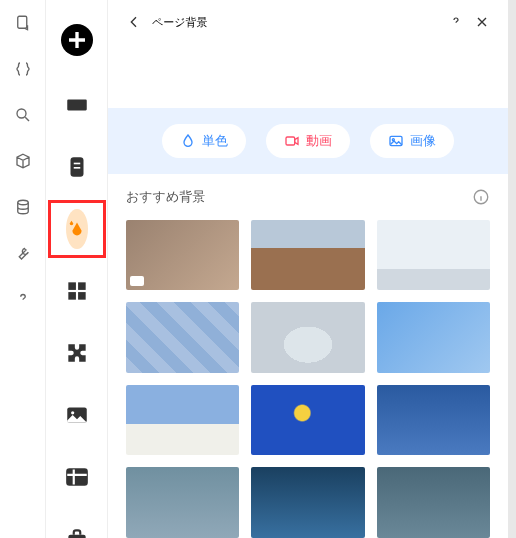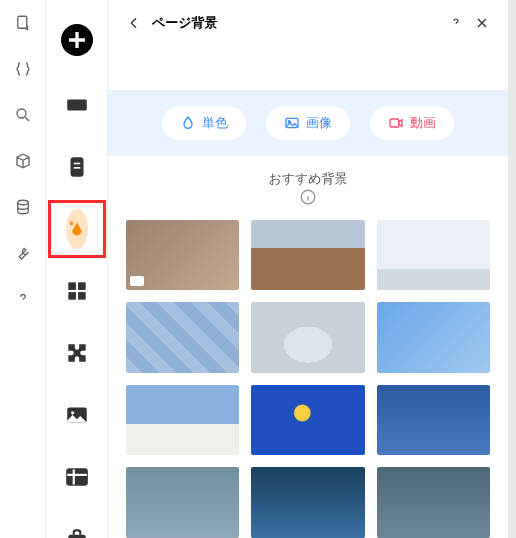--- a/index.html
+++ b/index.html
@@ -9,30 +9,30 @@
     .rail-ico { width: 18px; height: 18px; color: #666; cursor: pointer; }
     
     .toolcol { width: 62px; background: #fff; display: flex; flex-direction: column; align-items: center; padding-top: 24px; gap: 36px; border-right: 1px solid #eee; }
     .tool { width: 26px; height: 26px; color: #333; cursor: pointer; display: flex; align-items: center; justify-content: center; }
     .tool-add { width: 32px; height: 32px; background: #000; border-radius: 50%; color: #fff; }
     .tool-hl { border: 3px solid #ff2a2a; padding: 16px; width: 58px; height: 58px; margin: -16px; }
     .tool-hl .circ { width: 40px; height: 40px; border-radius: 50%; background: #ffe3c2; display: flex; align-items: center; justify-content: center; color: #ff8a00; }
     
     .panel { flex: 1; background: #fff; display: flex; flex-direction: column; }
     .phead { display: flex; align-items: center; padding: 14px 18px 12px; gap: 10px; }
-    .phead .ttl { font-size: 13px; font-weight: 700; flex: 1; }
+    .phead .ttl { font-size: 11px; font-weight: 400; flex: 1; }
     .phead .ico { width: 16px; height: 16px; cursor: pointer; color: #333; }
     .blank { height: 96px; }
     
     .tabs { background: #e9f2ff; padding: 16px 18px; display: flex; gap: 20px; justify-content: center; }
     .tab { background: #fff; border-radius: 20px; padding: 8px 18px; font-size: 13px; display: flex; align-items: center; gap: 6px; cursor: pointer; }
     .tab .ti { width: 16px; height: 16px; }
     .t0 { color: #3a8dff; } .t1 { color: #3a8dff; } .t2 { color: #ff4d6a; }
     
-    .subhead { display: flex; align-items: center; padding: 14px 18px; flex-direction: column; }
+    .subhead { display: flex; align-items: center; padding: 14px 18px; }
     .subhead .s { font-size: 13px; color: #555; flex: 1; }
     .subhead .info { width: 18px; height: 18px; color: #999; cursor: pointer; }
     
     .grid { padding: 0 18px; display: grid; grid-template-columns: repeat(3, 1fr); gap: 12px; }
     .thumb { aspect-ratio: 90/56; border-radius: 2px; cursor: pointer; position: relative; overflow: hidden; }
     .thumb .cam { position: absolute; left: 4px; bottom: 4px; width: 14px; height: 10px; background: #fff; border-radius: 2px; }
     
     .th0 { background: linear-gradient(135deg, #9a8270, #c4a890); }
     .th1 { background: linear-gradient(180deg, #b8c8d8 40%, #9a7050 40%); }
     .th2 { background: linear-gradient(180deg, #eaf0f5 70%, #d0d8e0 70%); }
@@ -176,38 +176,38 @@
   <div class="blank"></div>
   <div class="tabs">
     <div class="tab t0">
         <span class="ti">
           <svg viewBox="0 0 24 24" fill="none" stroke="currentColor" stroke-width="2">
             <path d="M12 3c4 5 6 8 6 11a6 6 0 11-12 0c0-3 2-6 6-11z"></path>
           </svg>
         </span>
         <span>単色</span>
       </div>
+    <div class="tab t2">
+        <span class="ti">
+          <svg viewBox="0 0 24 24" fill="none" stroke="currentColor" stroke-width="2">
+            <rect x="3" y="6" width="13" height="12" rx="2"></rect>
+            <path d="M16 10l5-3v10l-5-3z"></path>
+          </svg>
+        </span>
+        <span>動画</span>
+      </div>
     <div class="tab t1">
         <span class="ti">
           <svg viewBox="0 0 24 24" fill="none" stroke="currentColor" stroke-width="2">
             <rect x="3" y="5" width="18" height="14" rx="2"></rect>
             <circle cx="8" cy="10" r="1.5"></circle>
             <path d="M4 17l5-5 4 4 3-3 5 5"></path>
           </svg>
         </span>
         <span>画像</span>
-      </div>
-    <div class="tab t2">
-        <span class="ti">
-          <svg viewBox="0 0 24 24" fill="none" stroke="currentColor" stroke-width="2">
-            <rect x="3" y="6" width="13" height="12" rx="2"></rect>
-            <path d="M16 10l5-3v10l-5-3z"></path>
-          </svg>
-        </span>
-        <span>動画</span>
       </div>
   </div>
   <div class="subhead">
     <div class="s">おすすめ背景</div>
     <div class="info">
         <svg viewBox="0 0 24 24" fill="none" stroke="currentColor" stroke-width="1.8">
           <circle cx="12" cy="12" r="9"></circle>
           <path d="M12 8h.01M11 12h1v5"></path>
         </svg>
       </div>

